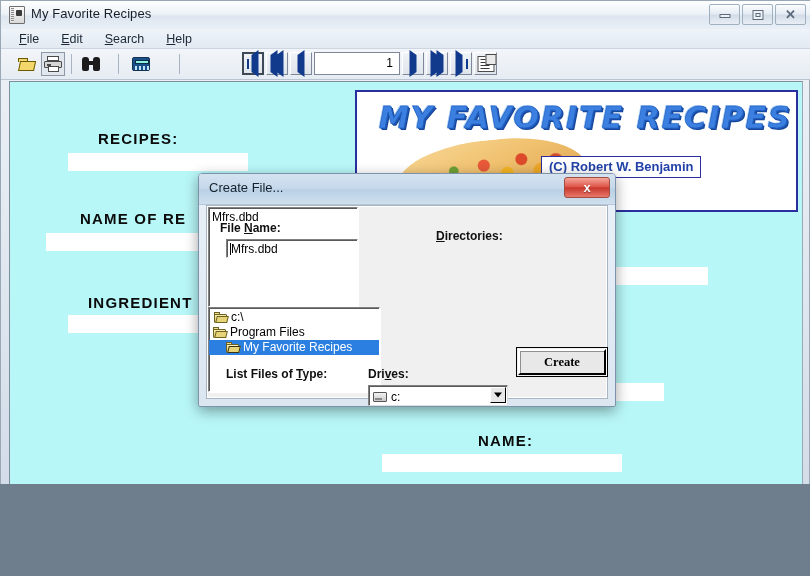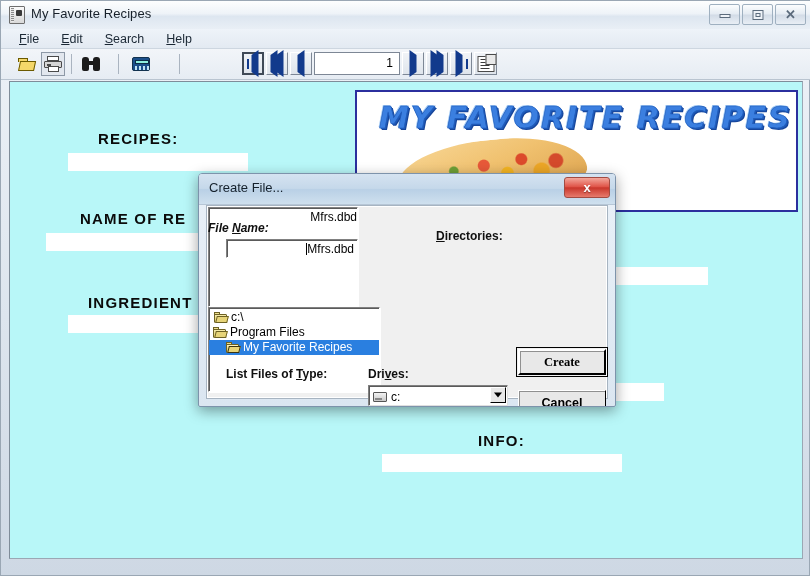--- a/index.html
+++ b/index.html
@@ -3,21 +3,21 @@
 <meta charset="utf-8">
 <style>
   html,body{margin:0;padding:0;}
   body{
     width:810px;height:576px;overflow:hidden;
     font-family:"Liberation Sans",sans-serif;
     background:#6f7e8c;
     -webkit-font-smoothing:none;
   }
   #app{
-    position:absolute;left:0;top:0;width:810px;height:576px;
+    position:absolute;left:0;top:0;width:810px;height:484px;
     background:linear-gradient(180deg,#dfe6ef 0%,#cfd9e5 100%);
     overflow:hidden;
   }
 
   
   .win-frame{
     position:absolute;left:0;top:0;width:810px;height:576px;
     box-sizing:border-box;
     border:1px solid #9aa7b4;
     background:linear-gradient(180deg,#eff3f8 0%,#dde5ee 55%,#ced8e4 100%);
@@ -217,21 +217,20 @@
 
   
   .dlg{
     position:absolute;left:197px;top:172px;width:418px;height:234px;
     box-sizing:border-box;
     border:1px solid #7d93ab;
     border-radius:4px 4px 2px 2px;
     background:linear-gradient(180deg,#eaf1f8 0%,#dbe6f1 100%);
     box-shadow:0 4px 14px rgba(0,0,0,.38);
     overflow:hidden;
-    text-align:right;
   }
   .dlg-title{
     position:absolute;left:0;top:0;width:100%;height:30px;
     background:linear-gradient(180deg,#d5e3f1 0%,#c5d8ea 48%,#b9d0e6 52%,#cfe0ee 100%);
     border-bottom:1px solid #b6c6d6;
   }
   .dlg-title-text{
     position:absolute;left:10px;top:6px;font-size:13px;color:#15212c;
     white-space:nowrap;
   }
@@ -414,50 +413,51 @@
       <div class="nav-btn" style="left:473px;width:23px;">
         <span class="ico ico-prop"></span>
       </div>
     </div>
 
     <div class="client">
 
       <div class="banner">
         <div class="banner-title">MY FAVORITE RECIPES</div>
         <div class="pizza"></div>
+        <div class="copyright">(C) Robert W. Benjamin</div>
       </div>
 
       <div class="form-label" style="left:88px;top:48px;">RECIPES:</div>
       <div class="form-field" style="left:58px;top:71px;width:180px;"></div>
 
       <div class="form-label" style="left:70px;top:128px;">NAME OF RE</div>
       <div class="form-field" style="left:36px;top:151px;width:260px;"></div>
 
       <div class="form-label" style="left:78px;top:212px;">INGREDIENT</div>
       <div class="form-field" style="left:58px;top:233px;width:200px;"></div>
 
       <div class="form-field" style="left:600px;top:185px;width:98px;"></div>
       <div class="form-field" style="left:600px;top:301px;width:54px;"></div>
 
-      <div class="form-label" style="left:468px;top:350px;">INFO:</div>
+      <div class="form-label" style="left:468px;top:350px;">NAME:</div>
       <div class="form-field" style="left:372px;top:372px;width:240px;"></div>
 
     </div>
 
     <div class="dlg">
       <div class="dlg-title">
         <div class="dlg-title-text">Create File...</div>
         <div class="dlg-close">
           <span class="x">x</span>
         </div>
       </div>
 
       <div class="dlg-body">
 
-        <div class="dlg-lbl" style="left:0;top:14px;font-style:italic;">File <u>N</u>ame:</div>
+        <div class="dlg-lbl" style="left:12px;top:14px;">File <u>N</u>ame:</div>
         <div class="sunken txtin" style="left:18px;top:32px;width:132px;height:19px;">
           <span class="caret"></span><span>Mfrs.dbd</span>
         </div>
 
         <div class="sunken" style="left:18px;top:55px;width:150px;height:100px;overflow:hidden;">
           <div class="listrow" style="margin-top:2px;">Mfrs.dbd</div>
         </div>
 
         <div class="dlg-lbl" style="left:228px;top:22px;"><u>D</u>irectories:</div>
         <div class="sunken" style="left:228px;top:40px;width:172px;height:85px;overflow:hidden;">
@@ -489,19 +489,18 @@
         <div class="dlg-lbl" style="left:160px;top:160px;">Dri<u>v</u>es:</div>
         <div class="combo" style="left:160px;top:178px;width:140px;">
           <div class="field">
             <span class="drive-ico"></span>
             <span>c:</span>
           </div>
           <div class="arrow"></div>
         </div>
 
         <div class="dlg-btn default" style="left:310px;top:142px;">Create</div>
-        <div class="dlg-btn" style="left:310px;top:183px;">Cancel</div>
 
       </div>
     </div>
 
   </div>
 </div>
 
 </body></html>

